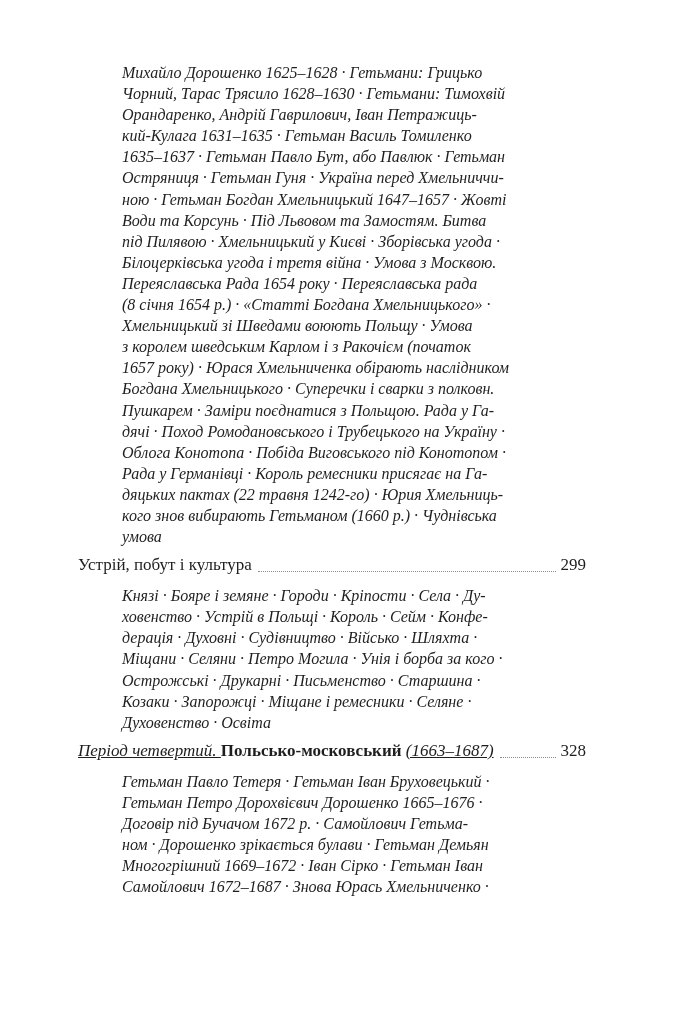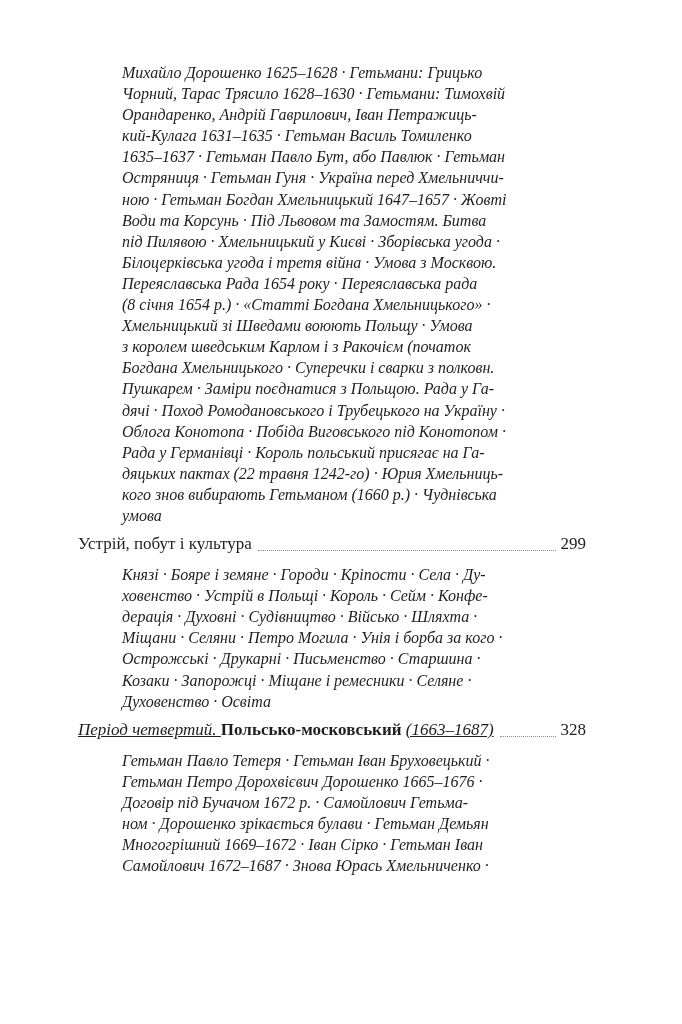--- a/index.html
+++ b/index.html
@@ -67,25 +67,26 @@
         <div class="detail-line">1635–1637 · Гетьман Павло Бут, або Павлюк · Гетьман</div>
         <div class="detail-line">Остряниця · Гетьман Гуня · Україна перед Хмельниччи-</div>
         <div class="detail-line">ною · Гетьман Богдан Хмельницький 1647–1657 · Жовті</div>
         <div class="detail-line">Води та Корсунь · Під Львовом та Замостям. Битва</div>
         <div class="detail-line">під Пилявою · Хмельницький у Києві · Зборівська угода ·</div>
         <div class="detail-line">Білоцерківська угода і третя війна · Умова з Москвою.</div>
         <div class="detail-line">Переяславська Рада 1654 року · Переяславська рада</div>
         <div class="detail-line">(8 січня 1654 р.) · «Статті Богдана Хмельницького» ·</div>
         <div class="detail-line">Хмельницький зі Шведами воюють Польщу · Умова</div>
         <div class="detail-line">з королем шведським Карлом і з Ракочієм (початок</div>
+        <div class="detail-line">1657 року) · Юрася Хмельниченка обірають наслідником</div>
         <div class="detail-line">Богдана Хмельницького · Суперечки і сварки з полковн.</div>
         <div class="detail-line">Пушкарем · Заміри поєднатися з Польщою. Рада у Га-</div>
         <div class="detail-line">дячі · Поход Ромодановського і Трубецького на Україну ·</div>
         <div class="detail-line">Облога Конотопа · Побіда Виговського під Конотопом ·</div>
-        <div class="detail-line">Рада у Германівці · Король польський присягає на Га-</div>
+        <div class="detail-line">Рада у Германівці · Король ремесники присягає на Га-</div>
         <div class="detail-line">дяцьких пактах (22 травня 1242-го) · Юрия Хмельниць-</div>
         <div class="detail-line">кого знов вибирають Гетьманом (1660 р.) · Чуднівська</div>
         <div class="detail-line">умова</div>
       </div>
       <div class="toc-heading">
         <span class="heading-title"><span class="part-regular">Устрій, побут і культура</span></span>
         <span class="leader"></span>
         <span class="page-num">299</span>
       </div>
       <div class="toc-detail">

